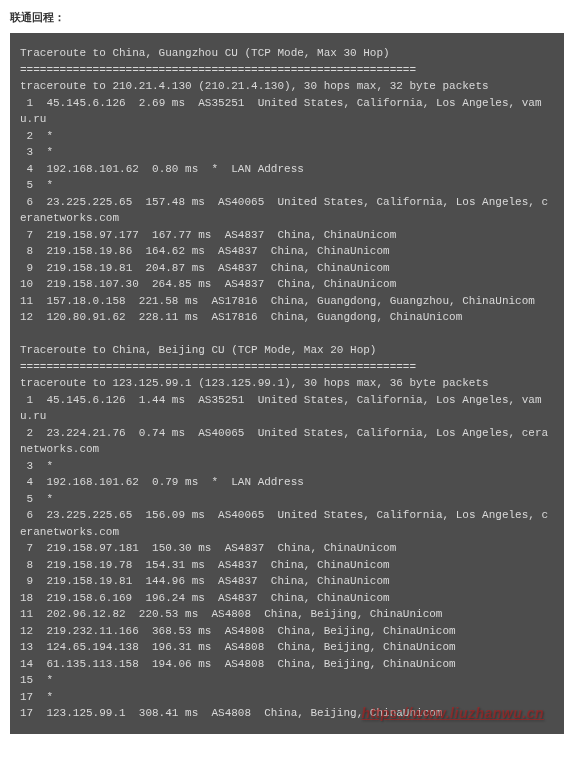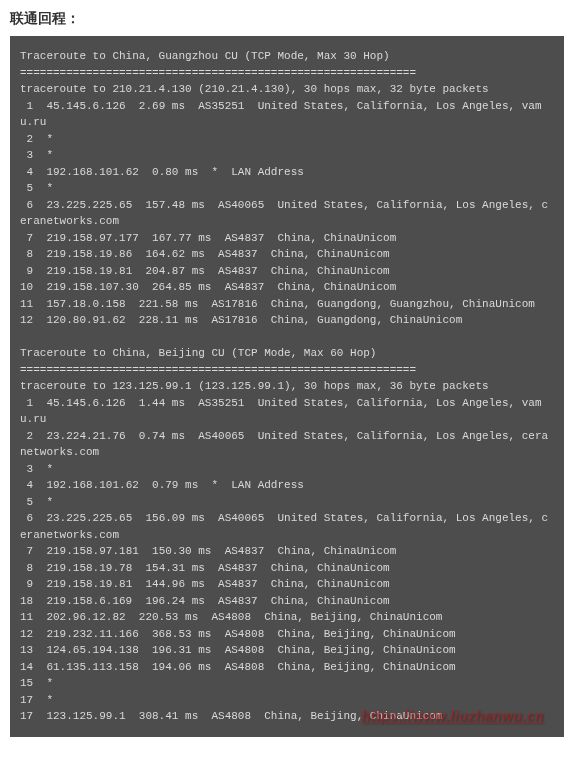--- a/index.html
+++ b/index.html
@@ -8,21 +8,21 @@
       box-sizing: border-box;
     }
     body {
       font-family: Arial, "Microsoft YaHei", sans-serif;
       background: #ffffff;
       width: 574px;
       height: 760px;
       overflow: hidden;
     }
     .page-title {
-      font-size: 14px;
+      font-size: 11px;
       color: #333;
       padding: 10px 10px 8px 10px;
       font-weight: bold;
     }
     .terminal {
       background: #4d4d4d;
       color: #d9d9d9;
       font-family: "Courier New", monospace;
       font-size: 11px;
       line-height: 1.5;
@@ -61,21 +61,21 @@
 <span> 4  192.168.101.62  0.80 ms  *  LAN Address</span>
 <span> 5  *</span>
 <span> 6  23.225.225.65  157.48 ms  AS40065  United States, California, Los Angeles, ceranetworks.com</span>
 <span> 7  219.158.97.177  167.77 ms  AS4837  China, ChinaUnicom</span>
 <span> 8  219.158.19.86  164.62 ms  AS4837  China, ChinaUnicom</span>
 <span> 9  219.158.19.81  204.87 ms  AS4837  China, ChinaUnicom</span>
 <span>10  219.158.107.30  264.85 ms  AS4837  China, ChinaUnicom</span>
 <span>11  157.18.0.158  221.58 ms  AS17816  China, Guangdong, Guangzhou, ChinaUnicom</span>
 <span>12  120.80.91.62  228.11 ms  AS17816  China, Guangdong, ChinaUnicom</span>
 
-<span>Traceroute to China, Beijing CU (TCP Mode, Max 60 Hop)</span>
+<span>Traceroute to China, Beijing CU (TCP Mode, Max 20 Hop)</span>
 <span>============================================================</span>
 <span>traceroute to 123.125.99.1 (123.125.99.1), 30 hops max, 36 byte packets</span>
 <span> 1  45.145.6.126  1.44 ms  AS35251  United States, California, Los Angeles, vamu.ru</span>
 <span> 2  23.224.21.76  0.74 ms  AS40065  United States, California, Los Angeles, ceranetworks.com</span>
 <span> 3  *</span>
 <span> 4  192.168.101.62  0.79 ms  *  LAN Address</span>
 <span> 5  *</span>
 <span> 6  23.225.225.65  156.09 ms  AS40065  United States, California, Los Angeles, ceranetworks.com</span>
 <span> 7  219.158.97.181  150.30 ms  AS4837  China, ChinaUnicom</span>
 <span> 8  219.158.19.78  154.31 ms  AS4837  China, ChinaUnicom</span>

